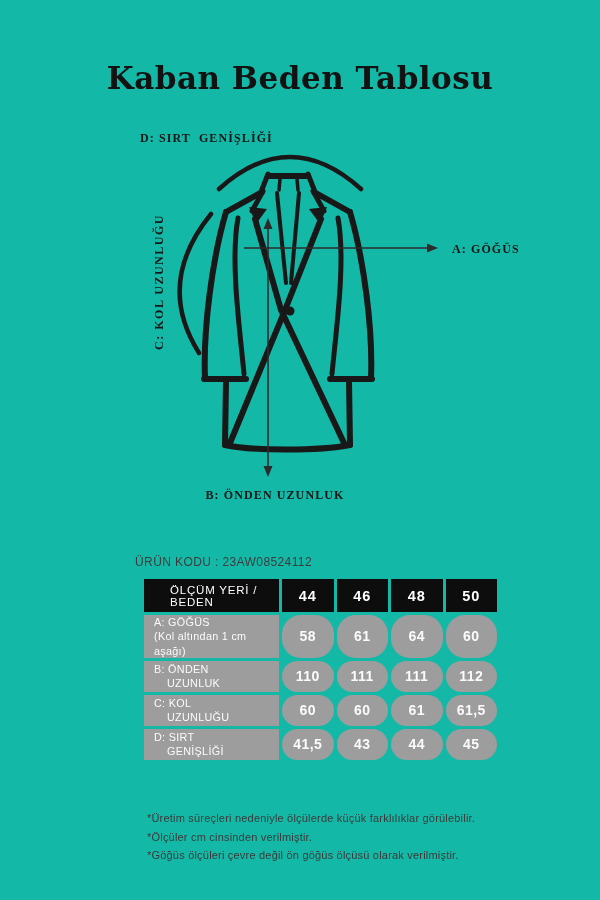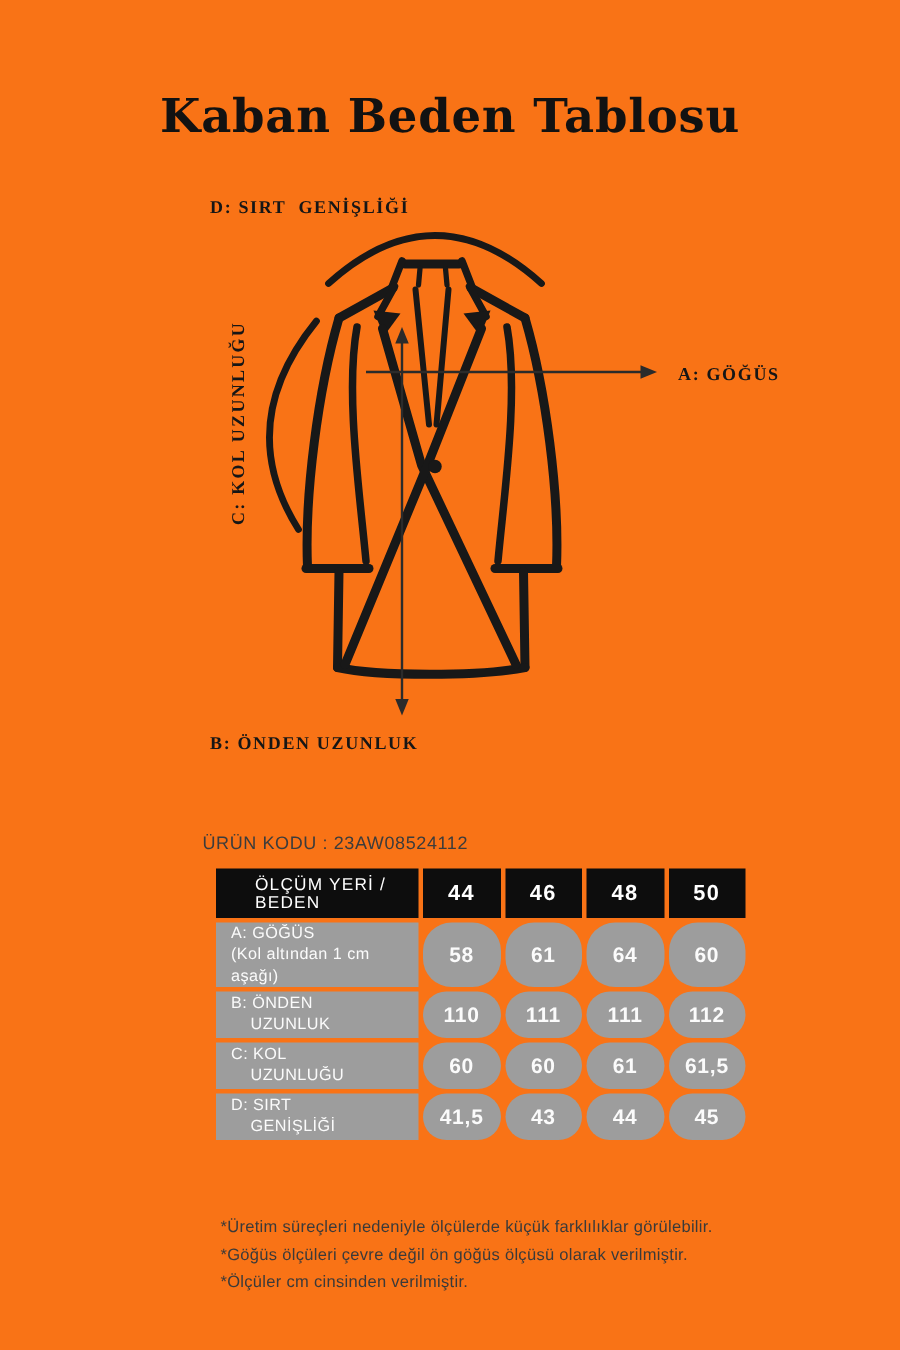--- a/index.html
+++ b/index.html
@@ -1,31 +1,31 @@
 <!DOCTYPE html>
 <html><head>
 <meta charset="utf-8">
 <style>
   html,body{margin:0;padding:0;background:#ffffff;}
   .page{
-    position:relative;width:600px;height:900px;background:#f97316;overflow:hidden;
+    position:relative;width:600px;height:900px;background:#14b8a6;overflow:hidden;
     font-family:"Liberation Sans",sans-serif;
   }
   .page-title{
     position:absolute;left:0;top:60px;width:600px;margin:0;
     text-align:center;font-family:"DejaVu Serif",serif;font-weight:700;
     font-size:31px;letter-spacing:.5px;color:#121212;
   }
   .mlabel{
     position:absolute;font-family:"Liberation Serif",serif;font-weight:700;
     font-size:12px;letter-spacing:1.1px;color:#161616;white-space:pre;
   }
   .mlabel-d{left:140px;top:131px;width:300px;}
   .mlabel-a{left:452px;top:242px;}
-  .mlabel-b{left:140px;top:488px;width:270px;}
+  .mlabel-b{left:140px;top:488px;width:270px;text-align:center;}
   .mlabel-c{left:159px;top:282px;transform:translate(-50%,-50%) rotate(-90deg);letter-spacing:1.5px;}
   .coat-svg{position:absolute;left:140px;top:143px;width:315px;height:345px;}
   .product-code{
     position:absolute;left:135px;top:555px;font-size:12px;letter-spacing:.4px;color:#3c3c3c;text-align:right;
   }
   table.size-table{
     position:absolute;left:141px;top:576px;width:359px;
     border-collapse:separate;border-spacing:3px;table-layout:fixed;
   }
   .size-table th,.size-table td{padding:0;vertical-align:middle;}
@@ -171,17 +171,17 @@
         <td class="t-val">41,5</td>
         <td class="t-val">43</td>
         <td class="t-val">44</td>
         <td class="t-val">45</td>
       </tr>
     </tbody>
   </table>
 
   <div class="footnotes">
     <div>*Üretim süreçleri nedeniyle ölçülerde küçük farklılıklar görülebilir.</div>
+    <div>*Ölçüler cm cinsinden verilmiştir.</div>
     <div>*Göğüs ölçüleri çevre değil ön göğüs ölçüsü olarak verilmiştir.</div>
-    <div>*Ölçüler cm cinsinden verilmiştir.</div>
   </div>
 
 </div>
 
 </body></html>

